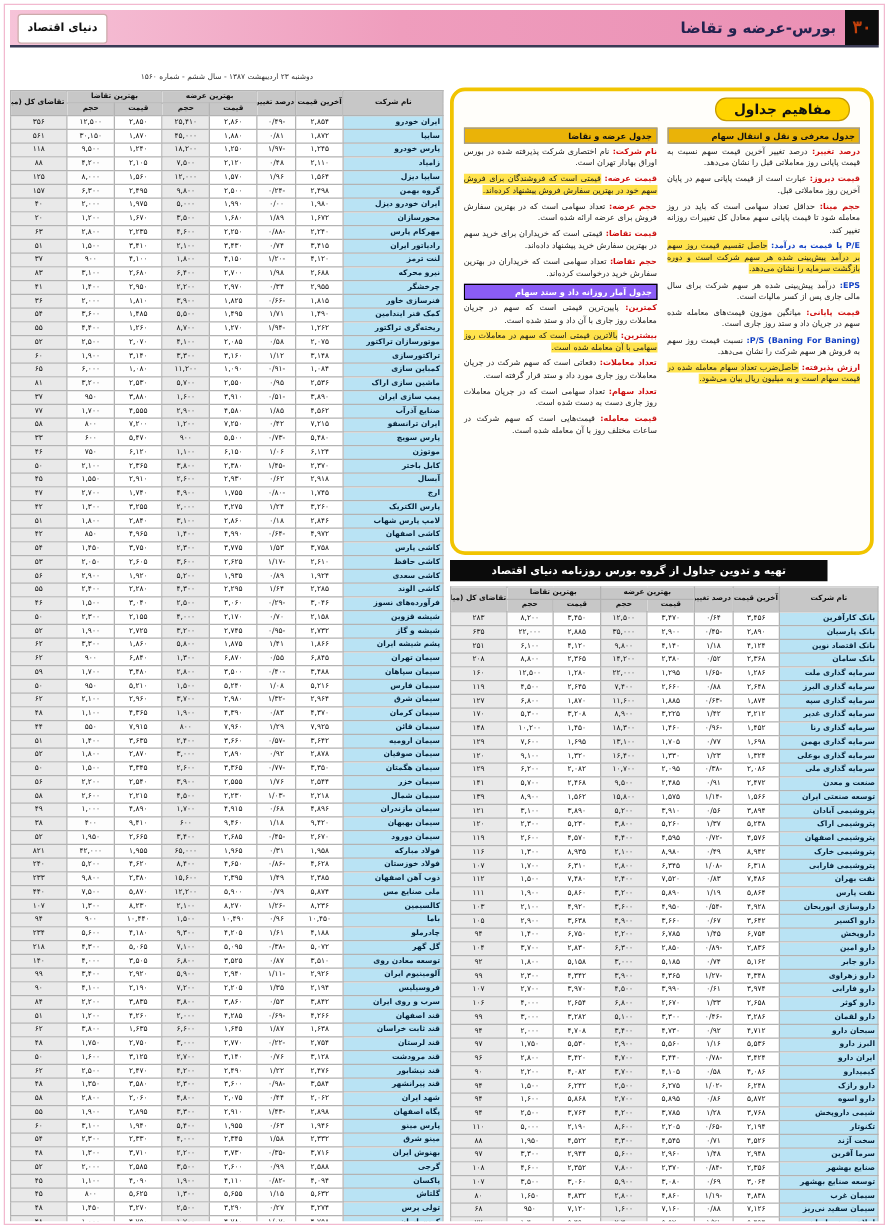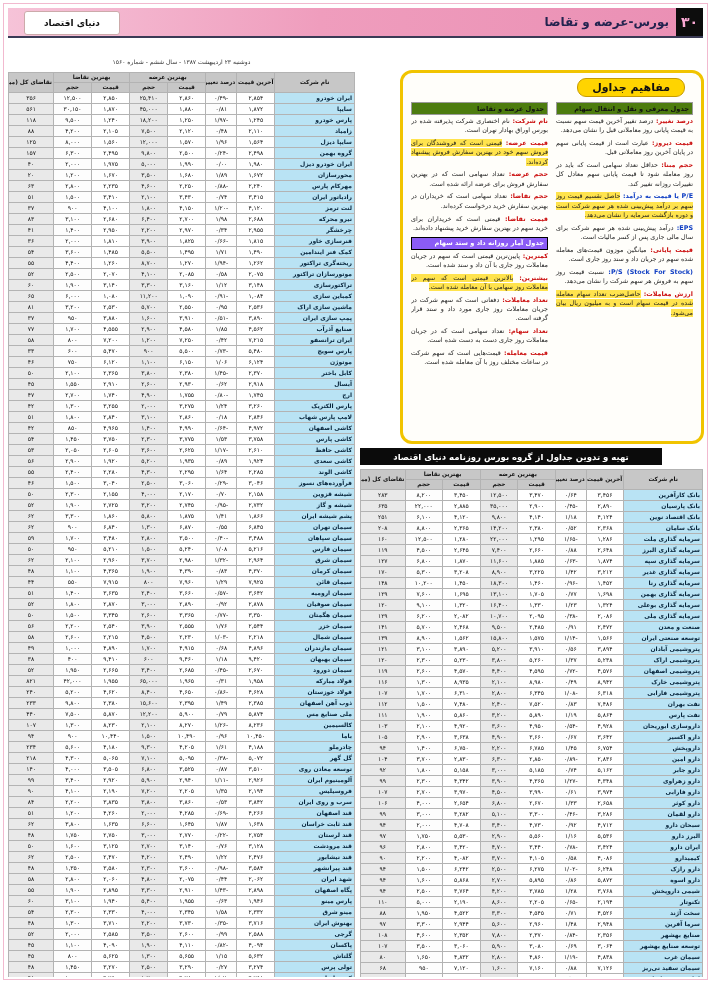--- a/index.html
+++ b/index.html
@@ -4,48 +4,48 @@
 <style>
   html,body{margin:0;padding:0;background:#ffffff;}
   body{width:711px;height:983px;position:relative;font-family:"DejaVu Sans",sans-serif;direction:rtl;}
   .page{position:absolute;inset:0;background:#fff;overflow:hidden;}
   .frame{position:absolute;inset:3px;border:1px solid #f2b9cf;pointer-events:none;}
 
   
   .topbar{position:absolute;top:8px;left:8px;right:8px;height:28px;
     background:linear-gradient(90deg,#f6c3d8 0%,#ef9dbd 45%,#ea8fb4 100%);
     border-bottom:2px solid #3a3a55;}
-  .pagenum{position:absolute;top:0;right:0;width:27px;height:28px;background:#0d0d0d;color:#f9a8d4;
-    font-size:14px;font-weight:bold;display:flex;align-items:center;justify-content:center;}
+  .pagenum{position:absolute;top:0;right:0;width:27px;height:28px;background:#0d0d0d;color:#c2410c;
+    font-size:14px;font-weight:bold;display:flex;align-items:center;justify-content:center;font-family:Liberation Serif, serif;}
   .section-title{position:absolute;top:0;right:34px;height:28px;display:flex;align-items:center;
     font-size:12px;font-weight:bold;color:#23234f;letter-spacing:0.5px;}
-  .paper-logo{position:absolute;top:3px;left:16px;height:20px;background:#fff;border:1px solid #caa;
-    padding:1px 19px;font-size:9px;font-weight:bold;color:#111;display:flex;align-items:center;border-radius:3px;}
+  .paper-logo{position:absolute;top:3px;left:6px;height:20px;background:#fff;border:1px solid #caa;
+    padding:1px 7px;font-size:9px;font-weight:bold;color:#111;display:flex;align-items:center;border-radius:3px;}
   .dateline{position:absolute;top:58px;left:8px;width:347px;font-size:6px;color:#333;text-align:center;}
 
   
   .tablewrap{position:absolute;overflow:hidden;background:#fff;}
   .left-table-wrap{top:72px;left:8px;width:347px;bottom:6px;}
   table{border-collapse:collapse;width:100%;table-layout:fixed;}
   th,td{border:0.5px solid #b3b3b3;overflow:hidden;white-space:nowrap;}
   thead th{background:#c7c7c7;color:#111;font-size:5.8px;font-weight:bold;height:9px;line-height:1.05;padding:0 1px;text-align:center;}
   tbody td{height:10px;line-height:10px;font-size:6px;padding:0 2px;}
   td.name{background:#b9e3f4;font-weight:bold;color:#06233a;text-align:right;}
   td.num{text-align:center;color:#111;}
   td.c2,td.c6{background:#fdfdfd;}
   td.c4,td.c7{background:#e9e9e9;}
   col.cname{width:23%;}
   col.cnum{width:11%;}
-  .concepts{position:absolute;top:70px;left:360px;width:304px;height:374px;
-    border:3px solid #f1c400;border-radius:12px;background:#fffefa;box-sizing:border-box;padding:8px 8px 4px 8px;margin-left:40px;}
+  .concepts{position:absolute;top:70px;left:360px;width:339px;height:374px;
+    border:3px solid #f1c400;border-radius:12px;background:#fffefa;box-sizing:border-box;padding:8px 8px 4px 8px;}
   .concepts-title{position:absolute;top:5px;right:16px;background:#ffd400;border:1px solid #c79b00;
     border-radius:9px;padding:2px 14px;font-size:11px;font-weight:bold;color:#111;}
   .concepts-cols{display:flex;gap:8px;margin-top:18px;height:330px;overflow:hidden;}
   .c-col{flex:1;min-width:0;}
-  .c-heading{background:#4d7c0f;border:0.5px solid #9a9a9a;font-size:6.6px;font-weight:bold;
+  .c-heading{background:#eab308;border:0.5px solid #9a9a9a;font-size:6.6px;font-weight:bold;
     padding:1.5px 3px;margin:3px 0 2px 0;color:#111;}
   .c-heading.dark{background:#8b5cf6;color:#fff;border-color:#000;}
   .c-item{margin:0 0 3.5px 0;font-size:6.4px;line-height:1.45;text-align:justify;color:#1a1a1a;}
   .lab{font-weight:bold;}
   .lab.red{color:#cc1111;}
   .lab.blue{color:#1240c4;}
   .hl{background:#ffe34d;}
 
   .banner{position:absolute;top:448px;left:360px;width:302px;height:17px;background:#0b0b0b;color:#ffffff;
     font-size:8.5px;font-weight:bold;display:flex;align-items:center;justify-content:center;letter-spacing:0.3px;}
@@ -913,30 +913,30 @@
     <div class="concepts-title">مفاهیم جداول</div>
     <div class="concepts-cols">
       <div class="c-col" id="concepts-col-0">
           <div class="c-heading">جدول معرفی و نقل و انتقال سهام</div>
           <p class="c-item"><span class="lab red">درصد تغییر: </span><span>درصد تغییر آخرین قیمت سهم نسبت به قیمت پایانی روز معاملاتی قبل را نشان می‌دهد.</span></p>
           <p class="c-item"><span class="lab red">قیمت دیروز: </span><span>عبارت است از قیمت پایانی سهم در پایان آخرین روز معاملاتی قبل.</span></p>
           <p class="c-item"><span class="lab red">حجم مبنا: </span><span>حداقل تعداد سهامی است که باید در روز معامله شود تا قیمت پایانی سهم معادل کل تغییرات روزانه تغییر کند.</span></p>
           <p class="c-item"><span class="lab blue">P/E یا قیمت به درآمد: </span><span class="hl">حاصل تقسیم قیمت روز سهم بر درآمد پیش‌بینی شده هر سهم شرکت است و دوره بازگشت سرمایه را نشان می‌دهد.</span></p>
           <p class="c-item"><span class="lab blue">EPS: </span><span>درآمد پیش‌بینی شده هر سهم شرکت برای سال مالی جاری پس از کسر مالیات است.</span></p>
           <p class="c-item"><span class="lab red">قیمت پایانی: </span><span>میانگین موزون قیمت‌های معامله شده سهم در جریان داد و ستد روز جاری است.</span></p>
-          <p class="c-item"><span class="lab blue">P/S (Stock For Stock): </span><span>نسبت قیمت روز سهم به فروش هر سهم شرکت را نشان می‌دهد.</span></p>
-          <p class="c-item"><span class="lab red">ارزش معاملات: </span><span class="hl">حاصل‌ضرب تعداد سهام معامله شده در قیمت سهام است و به میلیون ریال بیان می‌شود.</span></p>
+          <p class="c-item"><span class="lab blue">P/S (Baning For Baning): </span><span>نسبت قیمت روز سهم به فروش هر سهم شرکت را نشان می‌دهد.</span></p>
+          <p class="c-item"><span class="lab red">ارزش پذیرفته: </span><span class="hl">حاصل‌ضرب تعداد سهام معامله شده در قیمت سهام است و به میلیون ریال بیان می‌شود.</span></p>
         </div>
       <div class="c-col" id="concepts-col-1">
           <div class="c-heading">جدول عرضه و تقاضا</div>
           <p class="c-item"><span class="lab red">نام شرکت: </span><span>نام اختصاری شرکت پذیرفته شده در بورس اوراق بهادار تهران است.</span></p>
           <p class="c-item"><span class="lab red">قیمت عرضه: </span><span class="hl">قیمتی است که فروشندگان برای فروش سهم خود در بهترین سفارش فروش پیشنهاد کرده‌اند.</span></p>
           <p class="c-item"><span class="lab red">حجم عرضه: </span><span>تعداد سهامی است که در بهترین سفارش فروش برای عرضه ارائه شده است.</span></p>
+          <p class="c-item"><span class="lab red">قیمت تقاضا: </span><span>قیمتی است که خریداران برای خرید سهم در بهترین سفارش خرید پیشنهاد داده‌اند.</span></p>
           <p class="c-item"><span class="lab red">حجم تقاضا: </span><span>تعداد سهامی است که خریداران در بهترین سفارش خرید درخواست کرده‌اند.</span></p>
-          <p class="c-item"><span class="lab red">قیمت تقاضا: </span><span>قیمتی است که خریداران برای خرید سهم در بهترین سفارش خرید پیشنهاد داده‌اند.</span></p>
           <div class="c-heading dark">جدول آمار روزانه داد و ستد سهام</div>
           <p class="c-item"><span class="lab red">کمترین: </span><span>پایین‌ترین قیمتی است که سهم در جریان معاملات روز جاری با آن داد و ستد شده است.</span></p>
           <p class="c-item"><span class="lab red">بیشترین: </span><span class="hl">بالاترین قیمتی است که سهم در معاملات روز سهامی با آن معامله شده است.</span></p>
           <p class="c-item"><span class="lab red">تعداد معاملات: </span><span>دفعاتی است که سهم شرکت در جریان معاملات روز جاری مورد داد و ستد قرار گرفته است.</span></p>
           <p class="c-item"><span class="lab red">تعداد سهام: </span><span>تعداد سهامی است که در جریان معاملات روز جاری دست به دست شده است.</span></p>
           <p class="c-item"><span class="lab red">قیمت معامله: </span><span>قیمت‌هایی است که سهم شرکت در ساعات مختلف روز با آن معامله شده است.</span></p>
         </div>
     </div>
   </div>
 

